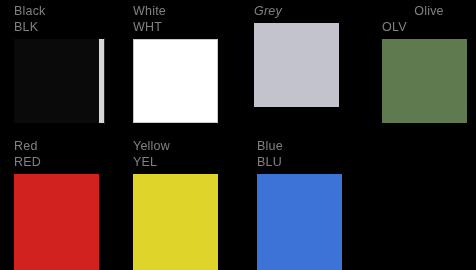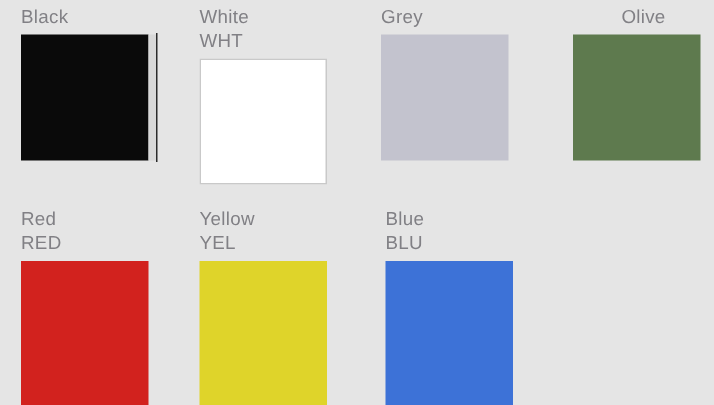--- a/index.html
+++ b/index.html
@@ -115,26 +115,27 @@
   .row-2 .swatch-chip-wrap,
   .row-2 .swatch-chip,
   .row-2 .edge-highlight,
   .row-2 .edge-rule {
     height: 96px;
   }
 </style>
 </head>
 <body>
 
-<div id="palette" style="background: #e5e5e5;">
+<div id="palette" style="background: #000000;">
   <div class="swatch-grid">
 
     <div class="swatch-cell row-1 col-1">
       <div class="swatch-labels">
         <span class="swatch-name" style="color: rgb(129, 128, 133);">Black</span>
+        <span class="swatch-code" style="color: rgb(129, 128, 133);">BLK</span>
       </div>
       <div class="swatch-chip-wrap has-edge">
         <div class="swatch-chip" style="background-color: rgb(10, 10, 10);"></div>
         <div class="edge-highlight"></div>
         <div class="edge-rule"></div>
       </div>
     </div>
 
     <div class="swatch-cell row-1 col-2">
       <div class="swatch-labels">
@@ -142,31 +143,32 @@
         <span class="swatch-code" style="color: rgb(129, 128, 133);">WHT</span>
       </div>
       <div class="swatch-chip-wrap">
         <div class="swatch-chip outlined" style="background-color: rgb(255, 255, 255);"></div>
 
       </div>
     </div>
 
     <div class="swatch-cell row-1 col-3">
       <div class="swatch-labels">
-        <span class="swatch-name" style="color: rgb(129, 128, 133);">Grey</span>
+        <span class="swatch-name" style="color: rgb(129, 128, 133); font-style: italic;">Grey</span>
       </div>
       <div class="swatch-chip-wrap">
         <div class="swatch-chip" style="background-color: rgb(195, 195, 206);"></div>
 
       </div>
     </div>
 
     <div class="swatch-cell row-1 col-4">
       <div class="swatch-labels">
         <span class="swatch-name" style="color: rgb(129, 128, 133); text-align: center;">Olive</span>
+        <span class="swatch-code" style="color: rgb(129, 128, 133);">OLV</span>
       </div>
       <div class="swatch-chip-wrap">
         <div class="swatch-chip" style="background-color: rgb(94, 122, 78);"></div>
 
       </div>
     </div>
 
     <div class="swatch-cell row-2 col-1">
       <div class="swatch-labels">
         <span class="swatch-name" style="color: rgb(129, 128, 133);">Red</span>

